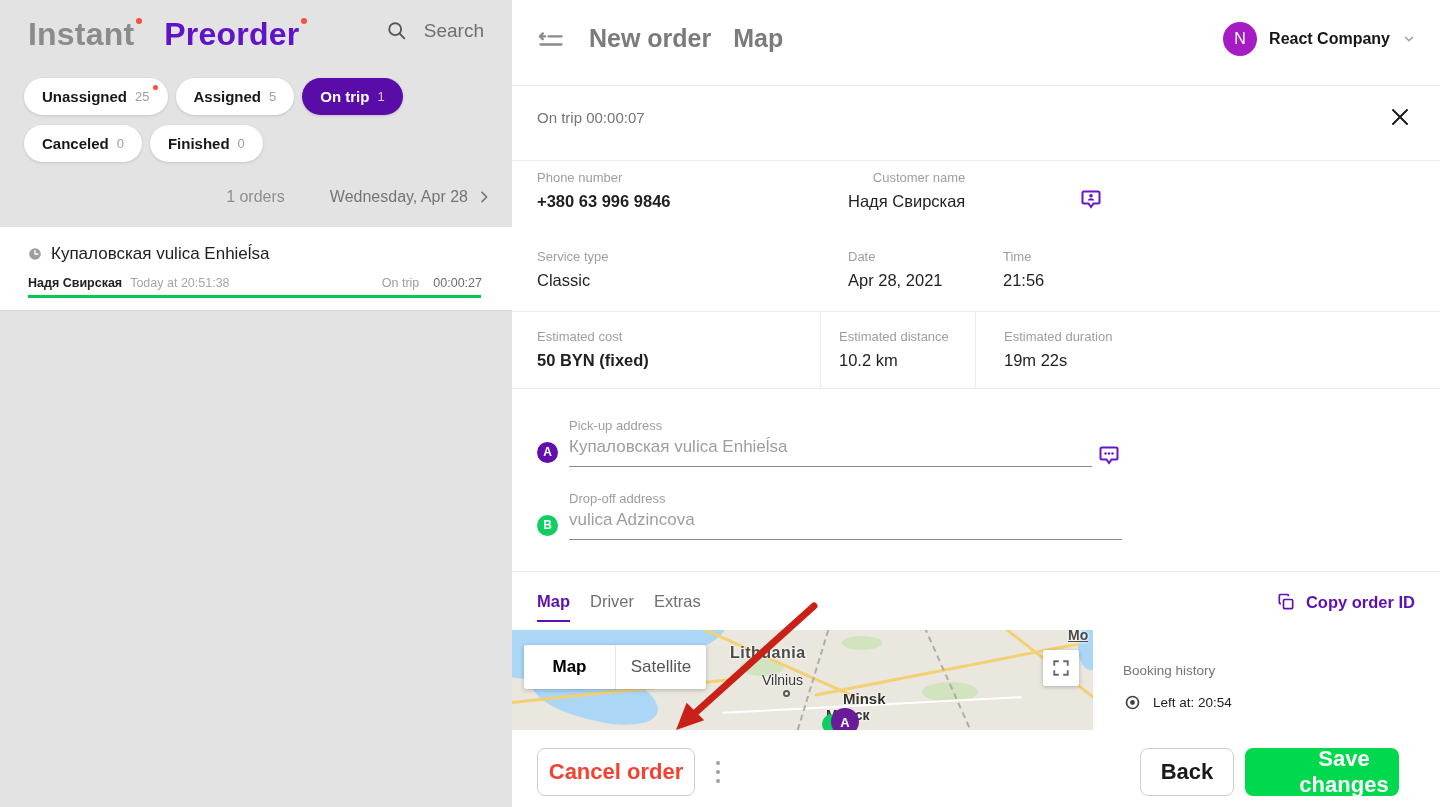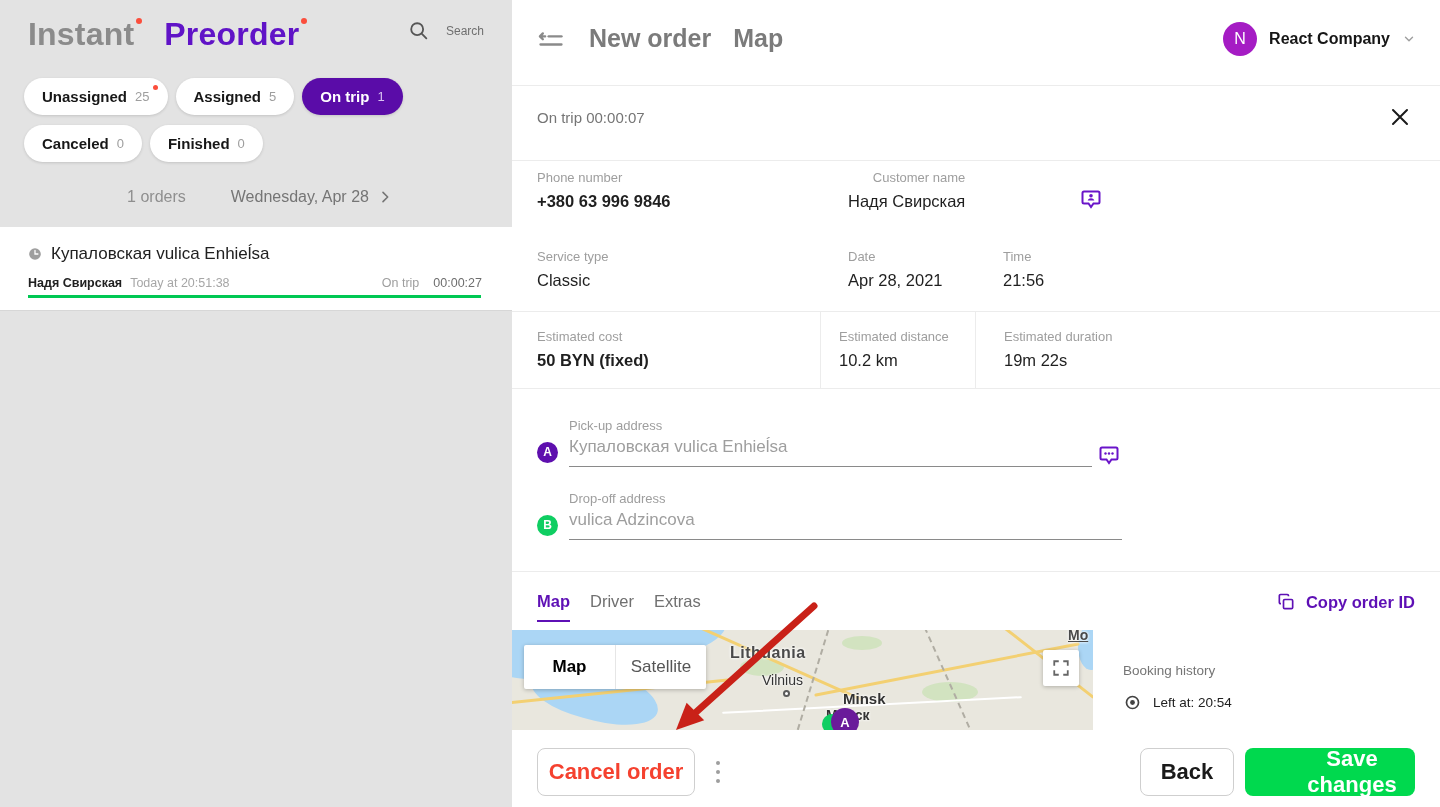--- a/index.html
+++ b/index.html
@@ -6,29 +6,29 @@
   html,body { width:1440px; height:807px; font-family:"Liberation Sans", sans-serif; background:#fff; }
   #app { position:relative; width:1440px; height:807px; overflow:hidden; background:#fff; }
 
   
   .sidebar { position:absolute; left:0; top:0; width:512px; height:807px; background:#e3e3e3; }
   .sb-head { position:absolute; left:28px; top:16px; display:flex; align-items:flex-start; gap:22px; }
   .sb-tab { font-size:32px; font-weight:bold; letter-spacing:.2px; position:relative; cursor:pointer; }
   .sb-tab.inactive { color:#8b8b8b; }
   .sb-tab.active { color:#6013c7; }
   .reddot { display:inline-block; width:6px; height:6px; border-radius:50%; background:#fb4e3c; vertical-align:top; margin:2px 0 0 2px; }
-  .sb-search { position:absolute; right:28px; top:20px; display:flex; align-items:center; gap:16px; color:#6f6f6f; font-size:12px; cursor:pointer; }
+  .sb-search { position:absolute; right:28px; top:20px; display:flex; align-items:center; gap:16px; color:#6f6f6f; font-size:19px; cursor:pointer; }
   .chips { position:absolute; left:24px; top:78px; width:460px; display:flex; flex-wrap:wrap; gap:10px 8px; }
   .chip { background:#fff; border-radius:19px; height:37px; padding:0 18px; display:flex; align-items:center; gap:8px;
           font-size:15px; font-weight:bold; color:#171717; box-shadow:0 1px 3px rgba(0,0,0,.14); cursor:pointer; position:relative; }
   .chip .cnt { font-size:13px; font-weight:normal; color:#9e9e9e; }
   .chip.active { background:#5a0ca8; color:#fff; }
   .chip.active .cnt { color:#d9c3f2; }
   .chip .dot { position:absolute; top:7px; right:10px; width:5px; height:5px; border-radius:50%; background:#fb4e3c; }
-  .sb-daterow { position:absolute; left:28px; right:20px; top:188px; display:flex; justify-content:center; align-items:center;gap:45px; }
+  .sb-daterow { position:absolute; left:28px; right:20px; top:188px; display:flex; justify-content:flex-end; align-items:center;gap:45px; }
   .sb-orders { color:#8f8f8f; font-size:16px; }
   .sb-date { color:#757575; font-size:16px; display:flex; align-items:center; gap:8px; cursor:pointer; }
   .order-card { position:absolute; left:0; top:227px; width:512px; height:84px; background:#fff; border-bottom:1px solid #d7d7d7; cursor:pointer; }
   .oc-title { position:absolute; left:28px; top:17px; font-size:17px; color:#212121; display:flex; align-items:center; gap:9px; }
   .oc-sub { position:absolute; left:28px; right:30px; top:49px; display:flex; align-items:baseline; font-size:12.5px; }
   .oc-cust { font-weight:bold; color:#212121; }
   .oc-time { color:#a6a6a6; margin-left:8px; }
   .oc-right { margin-left:auto; display:flex; gap:14px; }
   .oc-status { color:#9e9e9e; }
   .oc-timer { color:#6e6e6e; }
@@ -104,21 +104,21 @@
   .bk-title { position:absolute; left:30px; top:33px; font-size:13.5px; color:#757575; }
   .bk-entry { position:absolute; left:31px; top:64px; display:flex; align-items:center; gap:12px; font-size:13.5px; color:#212121; }
 
   
   .footer { position:absolute; left:0; top:722px; width:928px; height:85px; background:#fff; }
   .btn { position:absolute; top:18px; height:48px; border-radius:8px; font-size:22px; font-weight:bold; display:flex; align-items:center; justify-content:center; cursor:pointer; font-family:"Liberation Sans",sans-serif; }
   .btn-cancel { left:25px; width:158px; background:#fff; border:1px solid #cfcfcf; color:#f5412f; }
   .kebab { position:absolute; left:196px; top:28px; width:20px; height:28px; display:flex; flex-direction:column; align-items:center; justify-content:space-between; padding:3px 0; cursor:pointer; }
   .kebab i { width:4px; height:4px; border-radius:50%; background:#9e9e9e; }
   .btn-back { left:628px; width:94px; background:#fff; border:1px solid #cfcfcf; color:#1a1a1a; }
-  .btn-save { left:733px; width:170px; background:#00d94e; border:none; color:#fff;padding-left:44px; }
+  .btn-save { left:733px; width:154px; background:#00d94e; border:none; color:#fff;padding-left:44px; }
 
   .arrow-overlay { position:absolute; left:150px; top:588px; width:160px; height:145px; z-index:9; pointer-events:none; }
   svg.ic { display:block; }
 </style>
 </head>
 <body>
 
 <div id="app">
 
   <div class="sidebar">

